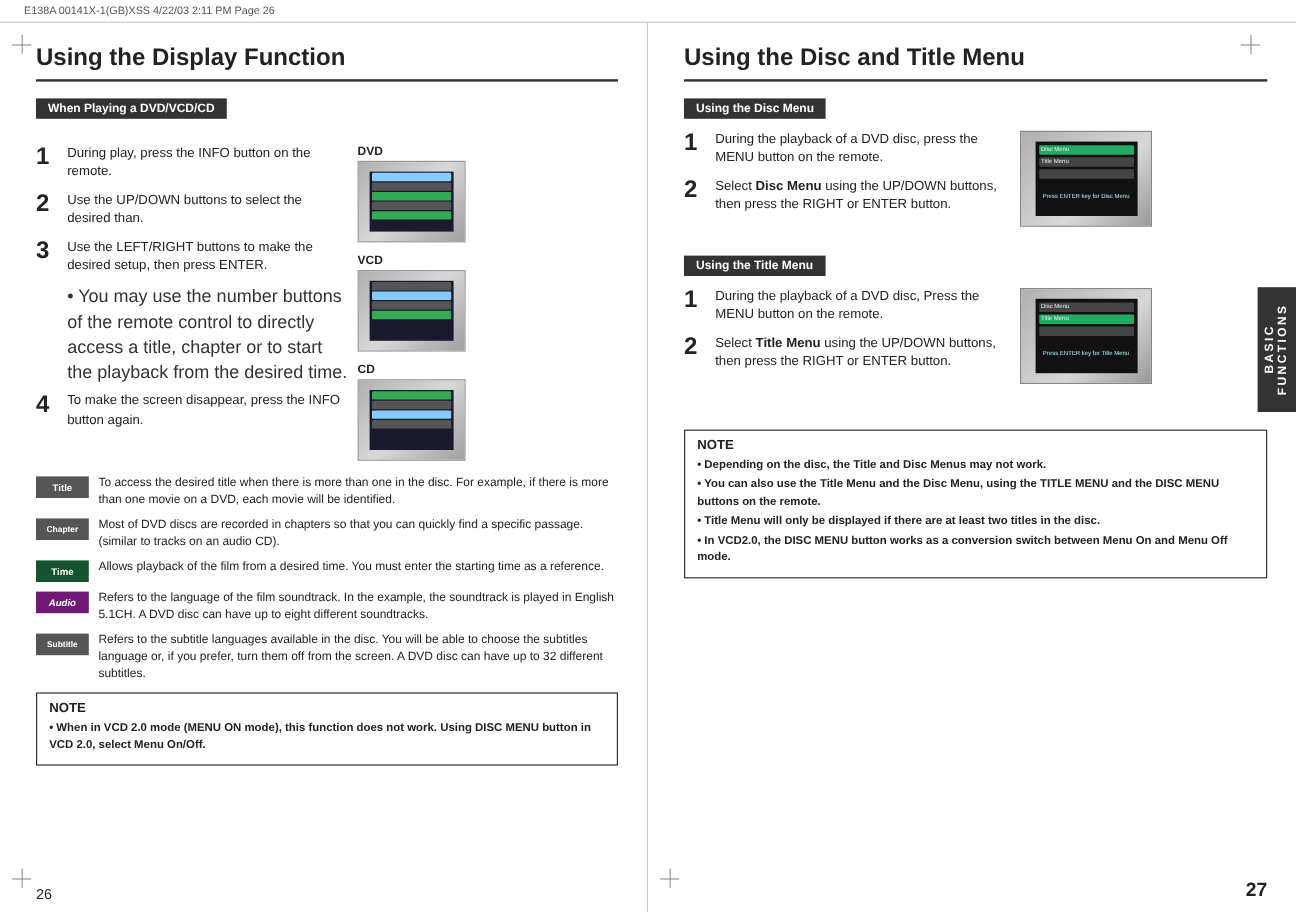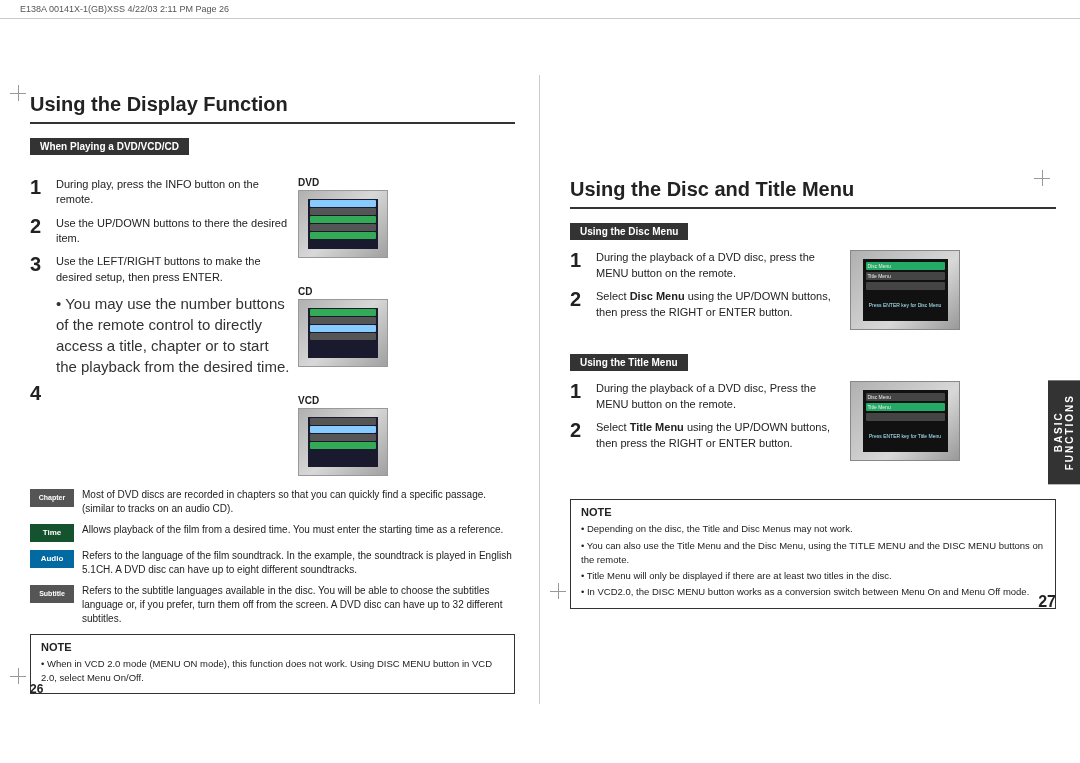--- a/index.html
+++ b/index.html
@@ -19,21 +19,20 @@
       font-size: 9px;
       color: #555;
       padding: 4px 20px;
       border-bottom: 1px solid #ccc;
     }
 
     
     .content-area {
       display: flex;
       height: calc(100% - 22px);
-      align-items: center;
     }
 
     
     .left-panel {
       width: 50%;
       padding: 18px 24px 10px 30px;
       border-right: 1px solid #ccc;
       position: relative;
     }
 
@@ -128,21 +127,21 @@
     }
     .note-title {
       font-weight: bold;
       font-size: 11px;
       margin-bottom: 4px;
     }
     .note-text {
       font-size: 9.5px;
       line-height: 1.5;
     }
-    .note-text p { margin-bottom: 2px; }
+    .note-text p { margin-bottom: 2px; font-weight: bold; }
     .note-text p::before { content: "• "; }
     .device-block {
       display: flex;
       flex-direction: column;
       align-items: flex-start;
       margin-bottom: 4px;
     }
     .device-label {
       font-size: 10px;
       font-weight: bold;
@@ -215,21 +214,21 @@
       line-height: 1.3;
       padding: 2px;
     }
 
     
     .page-num-left {
       position: absolute;
       bottom: 8px;
       left: 30px;
       font-size: 12px;
-      font-weight: bold;
+      font-weight: normal;
     }
     .page-num-right {
       position: absolute;
       bottom: 8px;
       right: 24px;
       font-size: 16px;
       font-weight: bold;
     }
 
     
@@ -274,94 +273,101 @@
     <div style="display:flex; gap:0;">
       <div style="flex:1; max-width:260px;">
 
         <div class="step">
           <span class="step-num">1</span>
           <span class="step-text">During play, press the INFO button on the remote.</span>
         </div>
 
         <div class="step">
           <span class="step-num">2</span>
-          <span class="step-text">Use the UP/DOWN buttons to there the desired item.</span>
+          <span class="step-text">Use the UP/DOWN buttons to select the desired than.</span>
         </div>
 
         <div class="step">
           <span class="step-num">3</span>
           <span class="step-text">Use the LEFT/RIGHT buttons to make the desired setup, then press ENTER.</span>
         </div>
         <div class="sub-bullet">You may use the number buttons of the remote control to directly access a title, chapter or to start the playback from the desired time.</div>
 
         <div class="step">
           <span class="step-num">4</span>
-        </div>
-      </div>
-
-      <div style="display:flex; flex-direction:column; gap:24px; margin-left:8px; padding-top:0;">
+          <span class="step-text">To make the screen disappear, press the INFO button again.</span>
+        </div>
+      </div>
+
+      <div style="display:flex; flex-direction:column; gap:6px; margin-left:8px; padding-top:0;">
 
         <div class="device-block">
           <div class="device-label">DVD</div>
           <div class="device-screen">
             <div class="device-screen-inner">
               <div class="screen-row selected"></div>
               <div class="screen-row alt"></div>
               <div class="screen-row"></div>
               <div class="screen-row alt"></div>
               <div class="screen-row"></div>
             </div>
           </div>
         </div>
 
         <div class="device-block">
+          <div class="device-label">VCD</div>
+          <div class="device-screen">
+            <div class="device-screen-inner">
+              <div class="screen-row alt"></div>
+              <div class="screen-row selected"></div>
+              <div class="screen-row alt"></div>
+              <div class="screen-row"></div>
+            </div>
+          </div>
+        </div>
+
+        <div class="device-block">
           <div class="device-label">CD</div>
           <div class="device-screen">
             <div class="device-screen-inner">
               <div class="screen-row"></div>
               <div class="screen-row alt"></div>
               <div class="screen-row selected"></div>
               <div class="screen-row alt"></div>
             </div>
           </div>
         </div>
-
-        <div class="device-block">
-          <div class="device-label">VCD</div>
-          <div class="device-screen">
-            <div class="device-screen-inner">
-              <div class="screen-row alt"></div>
-              <div class="screen-row selected"></div>
-              <div class="screen-row alt"></div>
-              <div class="screen-row"></div>
-            </div>
-          </div>
-        </div>
       </div>
     </div>
 
     <div style="margin-top:8px;">
 
+      <div class="icon-row">
+        <div class="icon-badge" style="background:#555;">
+          <span>Title</span>
+        </div>
+        <div class="icon-desc">To access the desired title when there is more than one in the disc. For example, if there is more than one movie on a DVD, each movie will be identified.</div>
+      </div>
 
       <div class="icon-row">
         <div class="icon-badge" style="background:#555; font-size:7px;">
           <span>Chapter</span>
         </div>
         <div class="icon-desc">Most of DVD discs are recorded in chapters so that you can quickly find a specific passage.  (similar to tracks on an audio CD).</div>
       </div>
 
       <div class="icon-row">
         <div class="icon-badge" style="background:#14532d;">
           <span>Time</span>
         </div>
         <div class="icon-desc">Allows playback of the film from a desired time. You must enter the starting time as a reference.</div>
       </div>
 
       <div class="icon-row">
-        <div class="icon-badge" style="background:#0369a1;">
+        <div class="icon-badge" style="background:#701a75;font-style:italic;">
           <span>Audio</span>
         </div>
         <div class="icon-desc">Refers to the language of the film soundtrack. In the example, the soundtrack is played in English 5.1CH. A DVD disc can have up to eight different soundtracks.</div>
       </div>
 
       <div class="icon-row">
         <div class="icon-badge" style="background:#555; font-size:7px;">
           <span>Subtitle</span>
         </div>
         <div class="icon-desc">Refers to the subtitle languages available in the disc. You will be able to choose the subtitles language or, if you prefer, turn them off from the screen. A DVD disc can have up to 32 different subtitles.</div>

